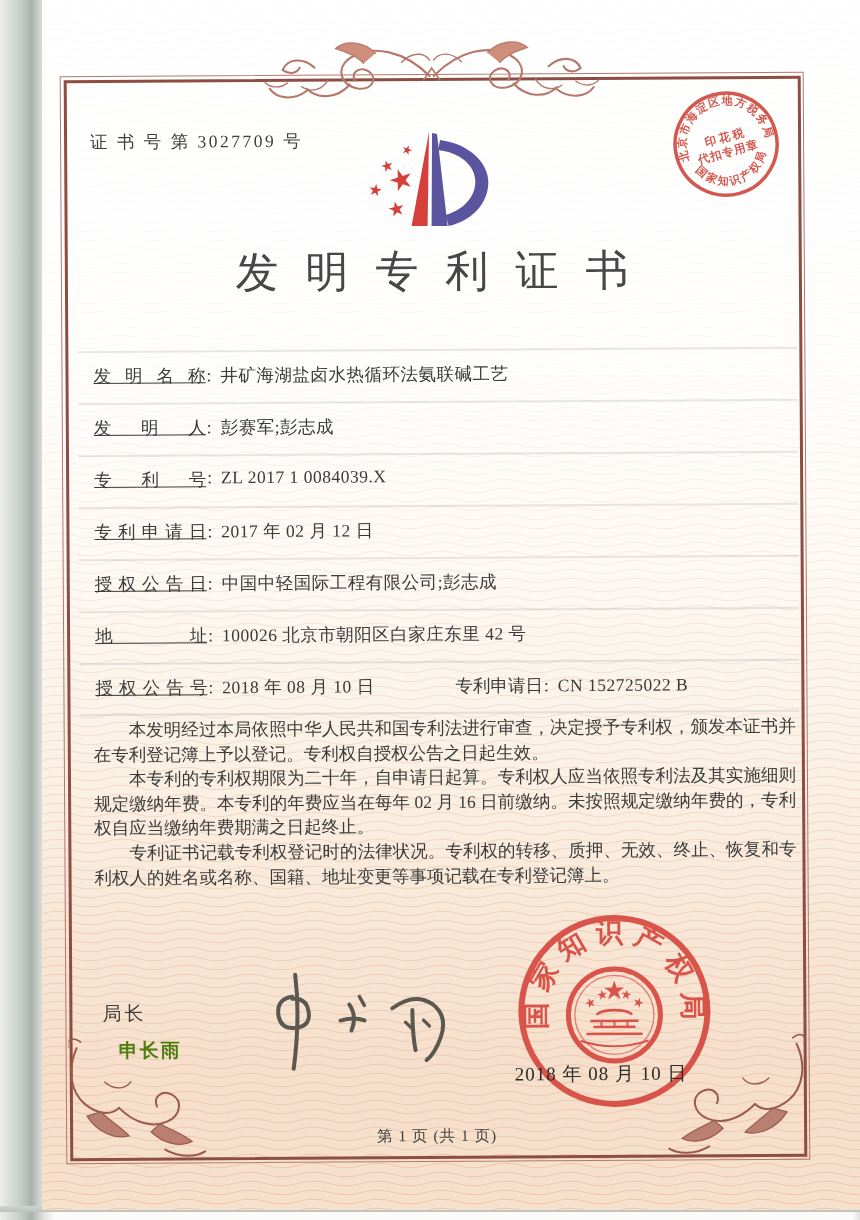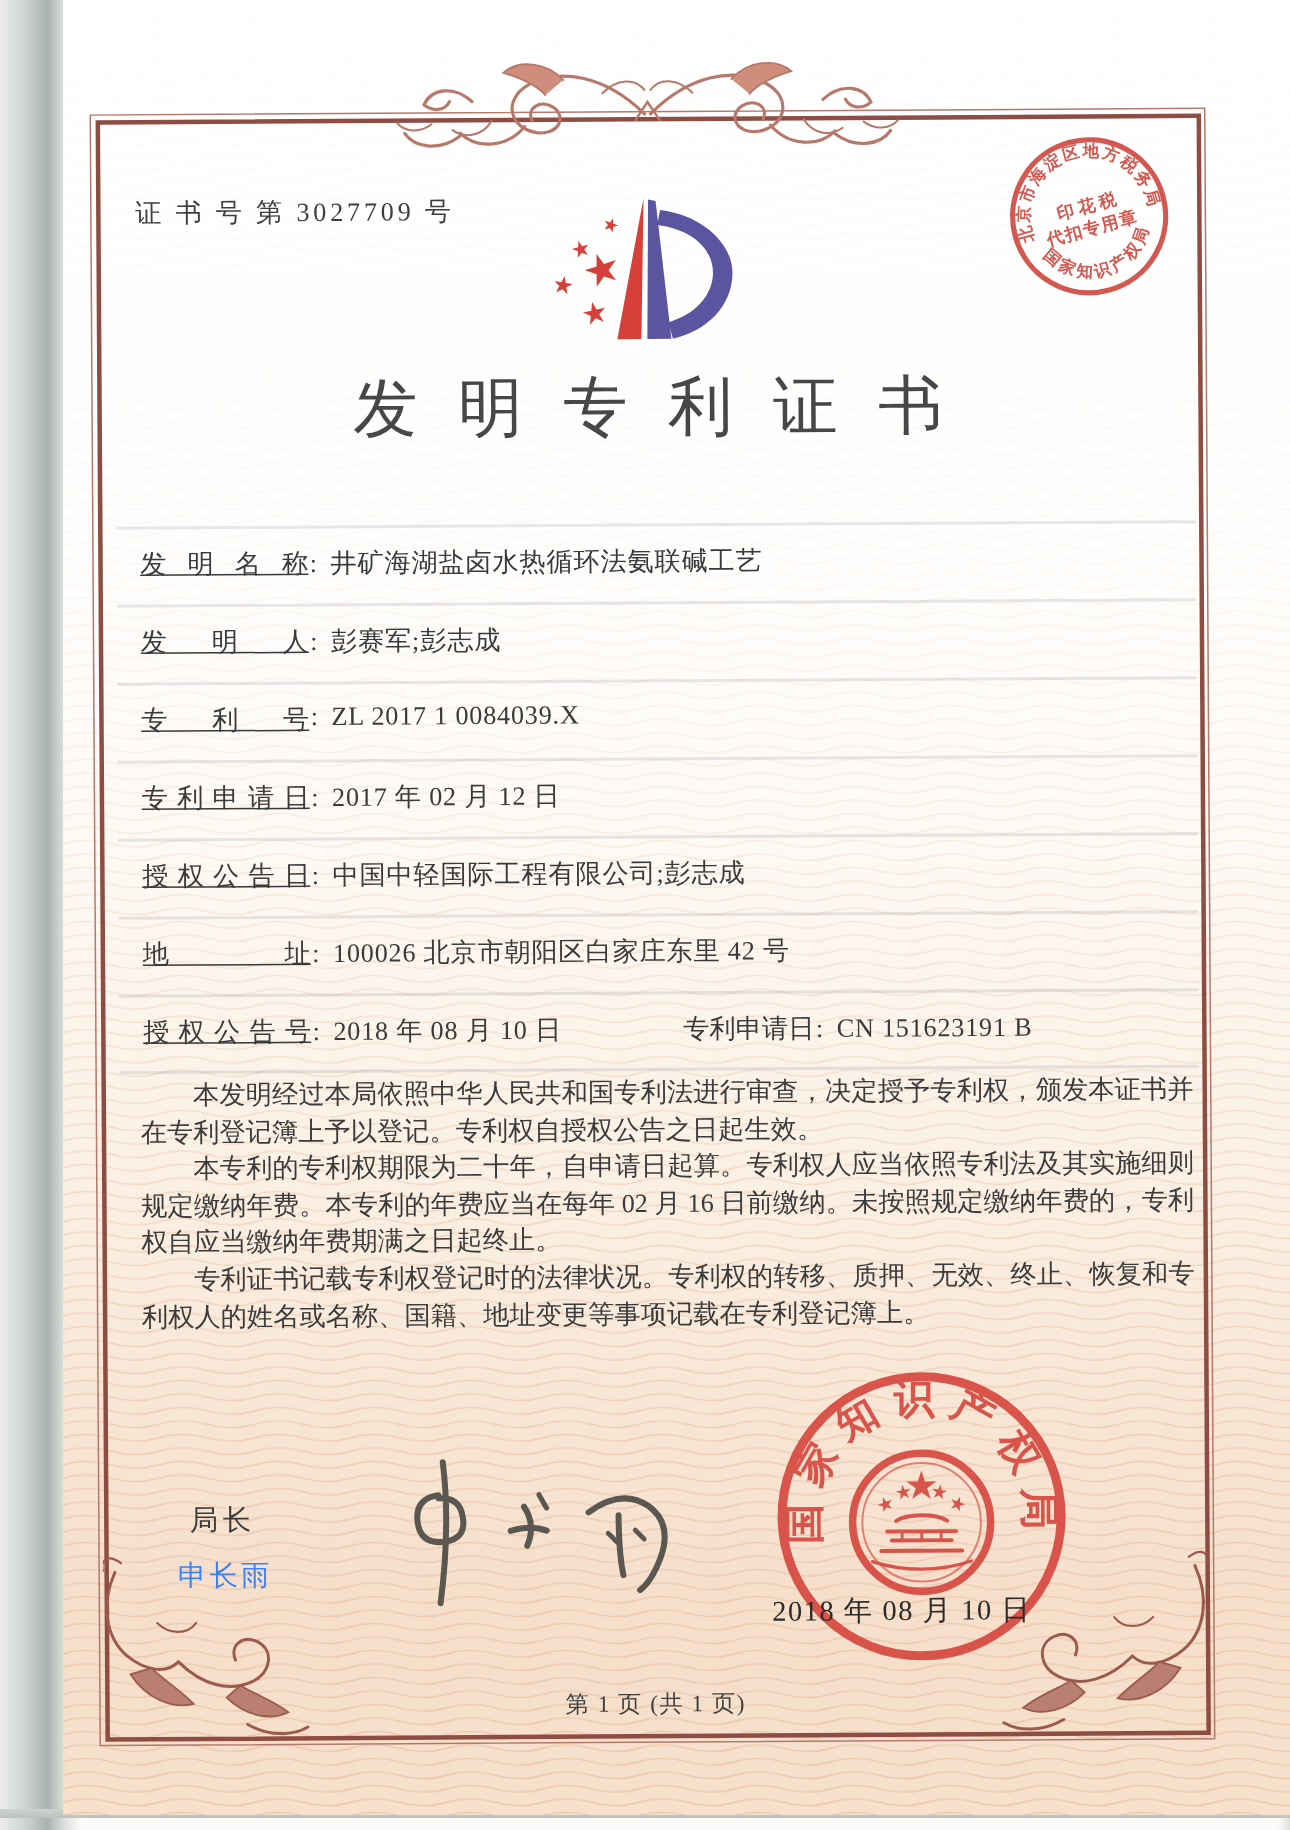--- a/index.html
+++ b/index.html
@@ -32,22 +32,22 @@
   .row .col{display:inline-block;margin:0 9px 0 1px;}
   .row .val{letter-spacing:0.5px;}
   .row .pair2{position:absolute;left:360px;top:0;white-space:nowrap;}
   .row .lab2{display:inline-block;}
   .sep{position:absolute;left:79px;width:720px;height:2px;background:rgba(125,130,138,0.18);border-radius:2px;}
 
   .paras{position:absolute;left:93px;top:716px;width:702px;font-size:17.5px;line-height:24.6px;
     color:#3b3b3b;text-align:justify;}
   .paras p{margin:0;text-indent:2em;}
 
-  .sig-title{position:absolute;left:124px;top:999px;font-size:19px;color:#3c3c3c;letter-spacing:3px;}
-  .sig-name{position:absolute;left:116px;top:1036px;font-size:19px;color:#3b82f6;letter-spacing:2px;}
+  .sig-title{position:absolute;left:100px;top:999px;font-size:19px;color:#3c3c3c;letter-spacing:3px;}
+  .sig-name{position:absolute;left:116px;top:1036px;font-size:19px;color:#4d7c0f;letter-spacing:2px;font-weight:bold;}
   .sig-svg{position:absolute;left:235px;top:958px;}
 
   .seal-svg{position:absolute;left:512px;top:912px;}
   .seal-date{position:absolute;left:512px;top:1062px;font-size:19px;color:#2b2b28;letter-spacing:1px;font-weight:500;}
 
   .stamp-svg{position:absolute;left:667px;top:84px;opacity:0.92;}
 
   .footer{position:absolute;left:63px;top:1126px;width:742px;text-align:center;font-size:15.5px;color:#3f3f3f;letter-spacing:1px;}
 
   .logo-svg{position:absolute;left:340px;top:120px;}
@@ -191,21 +191,21 @@
   </div>
   <div class="row" style="top:570px">
     <span class="lab">授权公告日</span><span class="col">:</span><span class="val">中国中轻国际工程有限公司;彭志成</span>
   </div>
   <div class="row" style="top:622px">
     <span class="lab">地址</span><span class="col">:</span><span class="val">100026 北京市朝阳区白家庄东里 42 号</span>
   </div>
   <div class="row" style="top:674px">
     <span class="lab">授权公告号</span><span class="col">:</span><span class="val">2018 年 08 月 10 日</span>
     <span class="pair2">
-      <span class="lab2">专利申请日</span><span class="col">:</span><span class="val">CN 151623191 B</span>
+      <span class="lab2">专利申请日</span><span class="col">:</span><span class="val">CN 152725022 B</span>
     </span>
   </div>
 
   <div class="paras">
     <p>本发明经过本局依照中华人民共和国专利法进行审查，决定授予专利权，颁发本证书并在专利登记簿上予以登记。专利权自授权公告之日起生效。</p>
     <p>本专利的专利权期限为二十年，自申请日起算。专利权人应当依照专利法及其实施细则规定缴纳年费。本专利的年费应当在每年 02 月 16 日前缴纳。未按照规定缴纳年费的，专利权自应当缴纳年费期满之日起终止。</p>
     <p>专利证书记载专利权登记时的法律状况。专利权的转移、质押、无效、终止、恢复和专利权人的姓名或名称、国籍、地址变更等事项记载在专利登记簿上。</p>
   </div>
 
   <div class="sig-title">局长</div>

